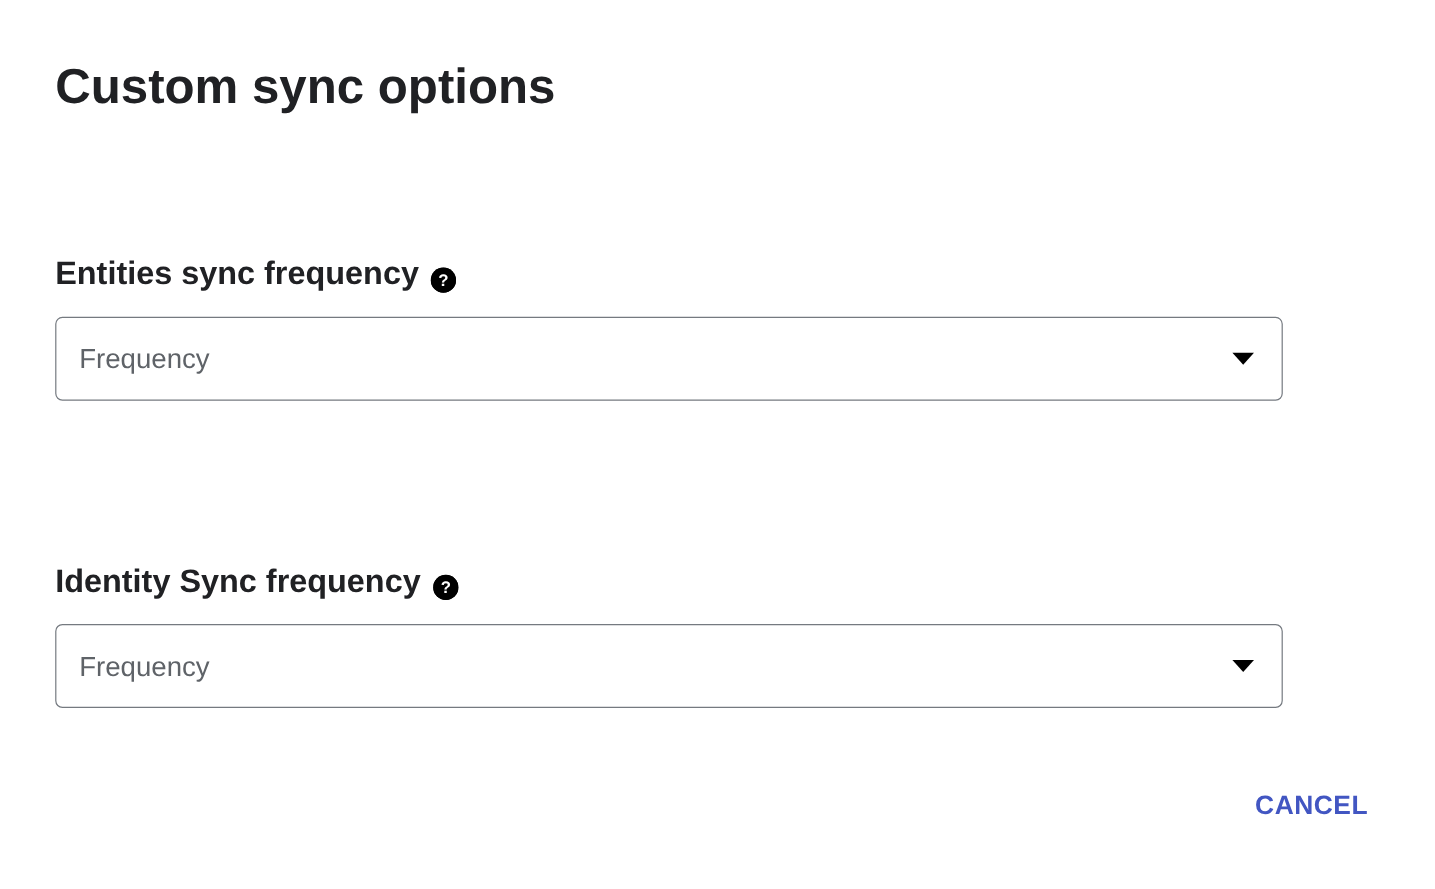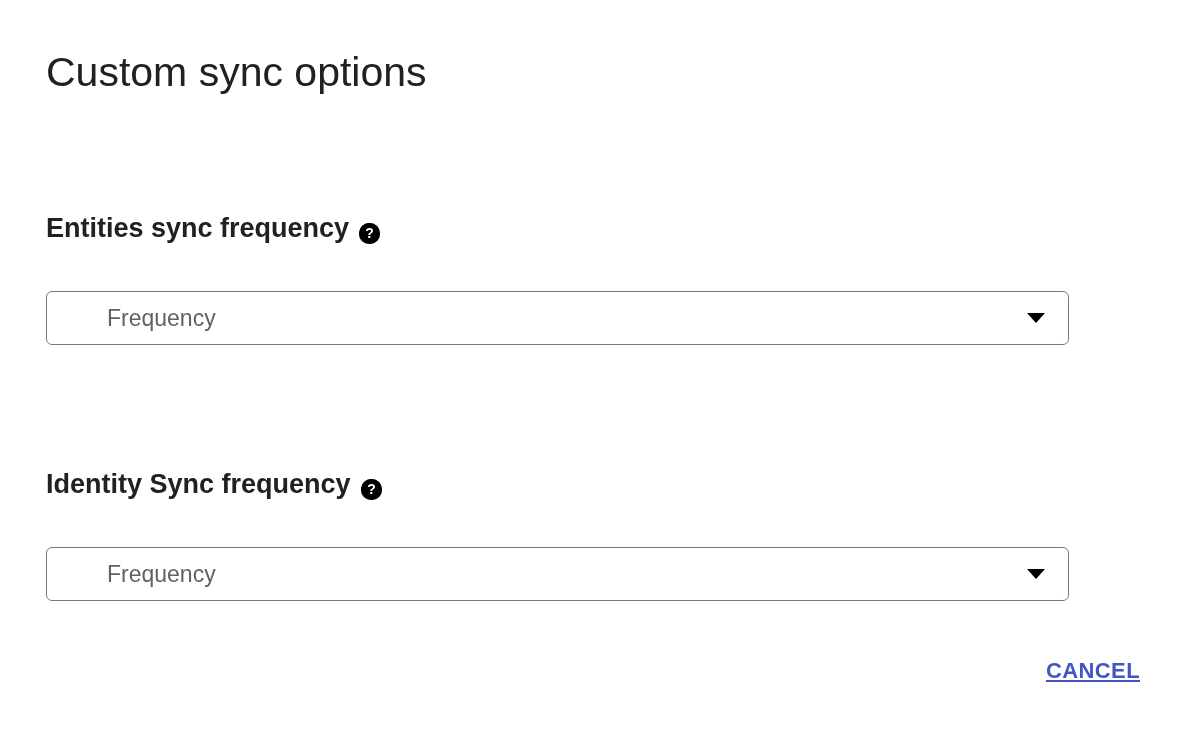--- a/index.html
+++ b/index.html
@@ -19,21 +19,21 @@
     width: 1196px;
     height: 741px;
     background: #ffffff;
     box-sizing: border-box;
   }
   .dialog-title {
     position: absolute;
     left: 46px;
     top: 48px;
     font-size: 41px;
-    font-weight: 400;
+    font-weight: 700;
     color: #202124;
     letter-spacing: 0px;
     line-height: 48px;
     white-space: nowrap;
   }
 
   
   .field-group {
     position: absolute;
     left: 46px;
@@ -63,30 +63,29 @@
     margin-left: 10px;
     margin-top: 3px;
     border-radius: 50%;
     background: #000000;
     flex: 0 0 auto;
   }
   .help-icon svg { display: block; }
 
   .select-control {
     position: relative;
-    margin-top: 47px;
-    height: 54px;
+    margin-top: 20px;
+    height: 70px;
     box-sizing: border-box;
     border: 1.6px solid #757a80;
     border-radius: 6px;
     background: #ffffff;
     display: flex;
     align-items: center;
     cursor: pointer;
-    padding-left: 41px;
   }
   .select-value {
     font-size: 23px;
     color: #5f6368;
     font-weight: 400;
     padding-left: 19px;
     line-height: 28px;
     white-space: nowrap;
     user-select: none;
   }
@@ -116,21 +115,20 @@
     border: 0;
     padding: 6px 10px;
     font-family: "Liberation Sans", sans-serif;
     font-size: 22px;
     font-weight: 700;
     letter-spacing: 0.4px;
     color: #4256c2;
     cursor: pointer;
     line-height: 26px;
     white-space: nowrap;
-    text-decoration: underline;
   }
 </style>
 </head>
 <body>
 
 <div class="dialog">
 
   <div class="dialog-title">Custom sync options</div>
 
   <div class="field-group group-1">

